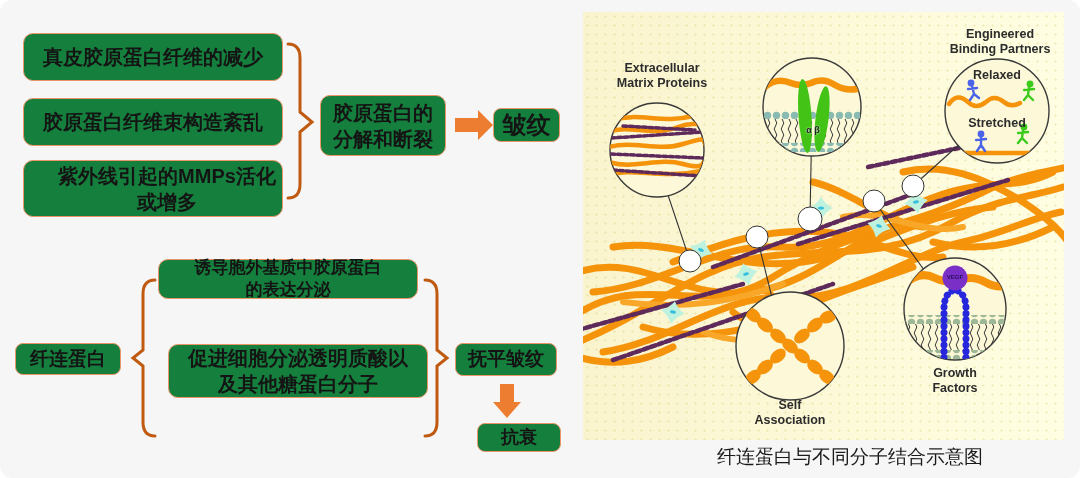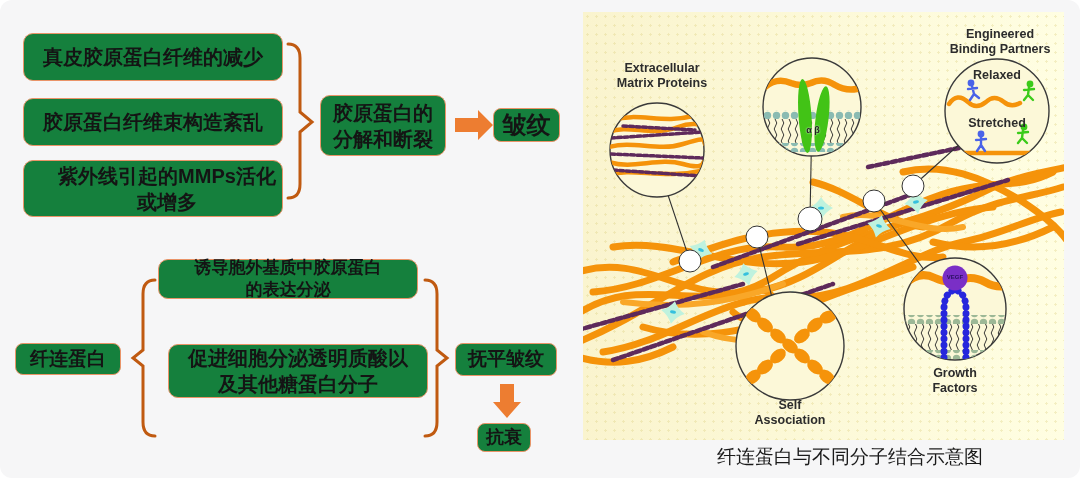--- a/index.html
+++ b/index.html
@@ -60,21 +60,21 @@
   <div class="box" style="left:320px;top:95px;width:126px;height:61px;font-size:20px;">胶原蛋白的
 分解和断裂</div>
   <div class="box" style="left:493px;top:108px;width:67px;height:34px;font-size:24px;border-radius:8px;">皱纹</div>
 
   <div class="box" style="left:15px;top:343px;width:106px;height:32px;font-size:19px;border-radius:8px;">纤连蛋白</div>
   <div class="box" style="left:158px;top:259px;width:260px;height:40px;font-size:17px;">诱导胞外基质中胶原蛋白
 的表达分泌</div>
   <div class="box" style="left:168px;top:328px;width:260px;height:54px;font-size:20px;margin-top:16px;">促进细胞分泌透明质酸以
 及其他糖蛋白分子</div>
   <div class="box" style="left:455px;top:343px;width:102px;height:33px;font-size:19px;border-radius:8px;">抚平皱纹</div>
-  <div class="box" style="left:477px;top:423px;width:54px;height:29px;font-size:18px;border-radius:8px;">抗衰</div>
+  <div class="box" style="left:477px;top:423px;width:84px;height:29px;font-size:18px;border-radius:8px;">抗衰</div>
 
   <div class="panel">
     <svg class="art" width="481" height="428" viewBox="0 0 481 428">
       <defs>
         <clipPath id="cECM">
             <circle cx="74" cy="138" r="47"></circle>
           </clipPath>
         <clipPath id="cCAM">
             <circle cx="229" cy="95" r="49"></circle>
           </clipPath>

